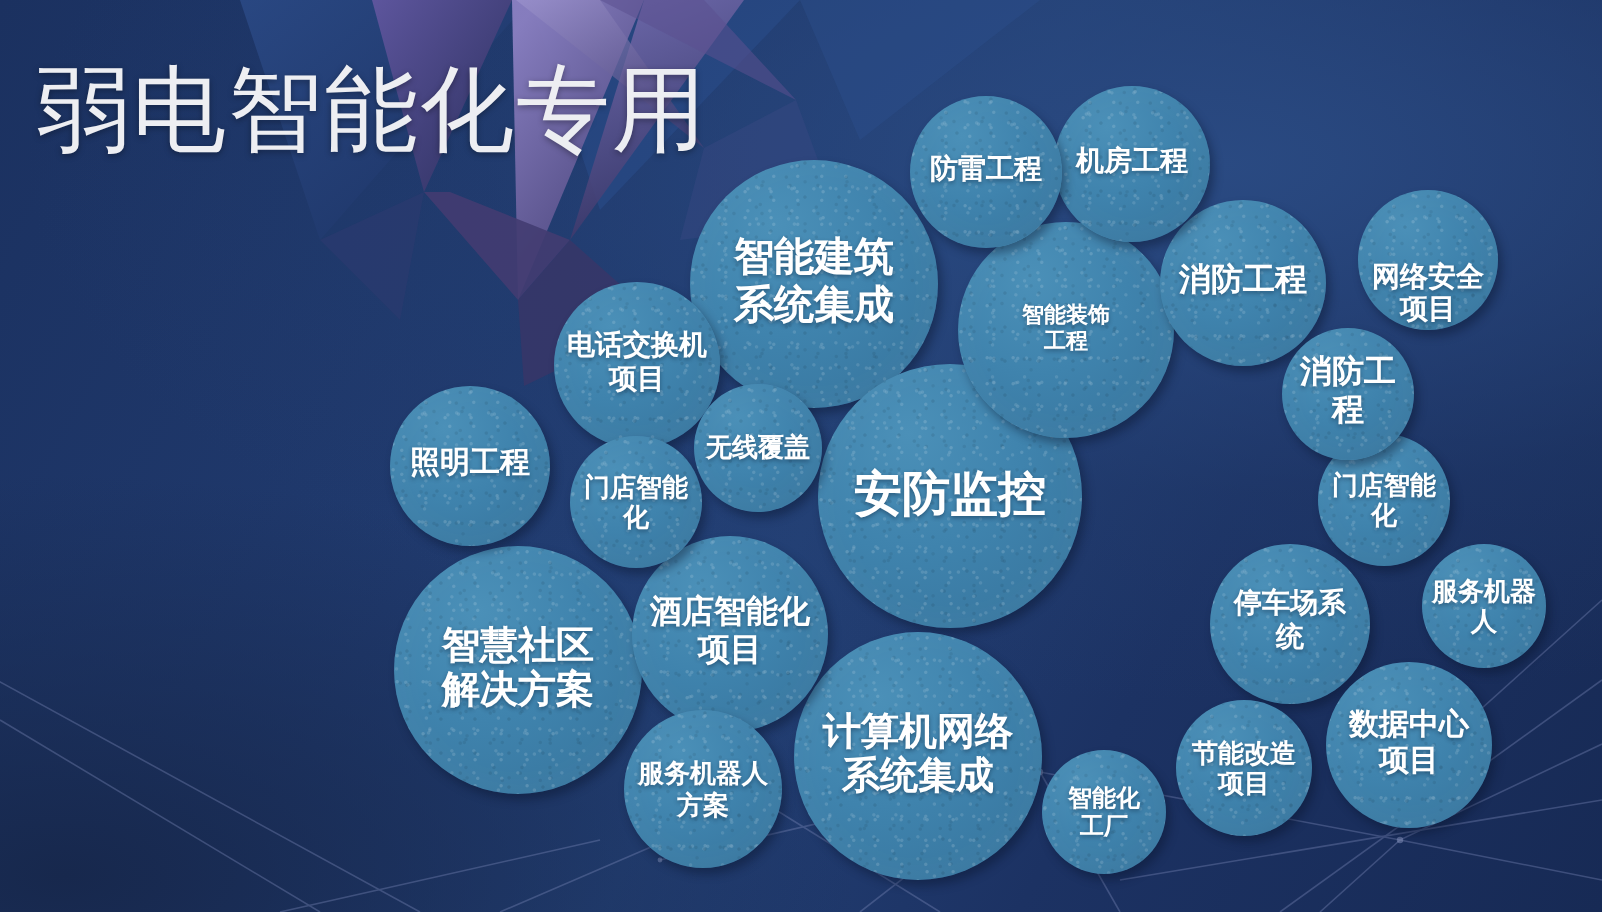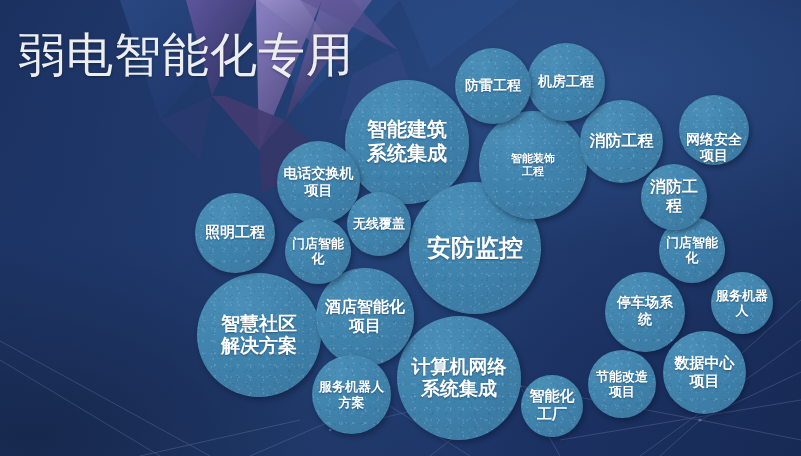--- a/index.html
+++ b/index.html
@@ -224,19 +224,19 @@
       </div>
       <div class="bubble" style="left: 641px; top: 164px; width: 66px; height: 66px; font-size: 16px;">
         <span class="lbl">消防工程</span>
       </div>
       <div class="bubble" style="left: 347px; top: 192px; width: 64px; height: 64px; font-size: 13px;">
         <span class="lbl">无线覆盖</span>
       </div>
       <div class="bubble" style="left: 711px; top: 272px; width: 62px; height: 62px; font-size: 13px;">
         <span class="lbl">服务机器人</span>
       </div>
-      <div class="bubble" style="left: 521px; top: 375px; width: 62px; height: 62px; font-size: 15px;">
+      <div class="bubble" style="left: 521px; top: 375px; width: 62px; height: 62px; font-size: 12px;">
         <span class="lbl">智能化
 工厂</span>
       </div>
     </div>
 
 </div>
 
 </body></html>

